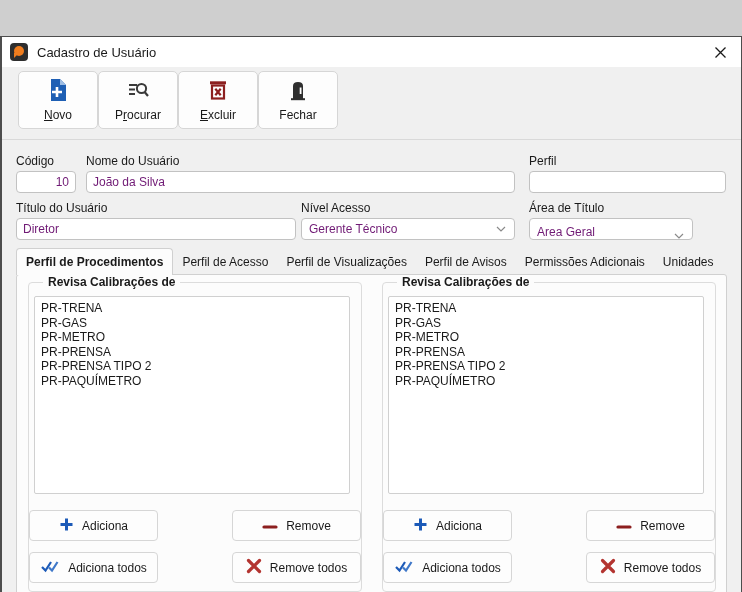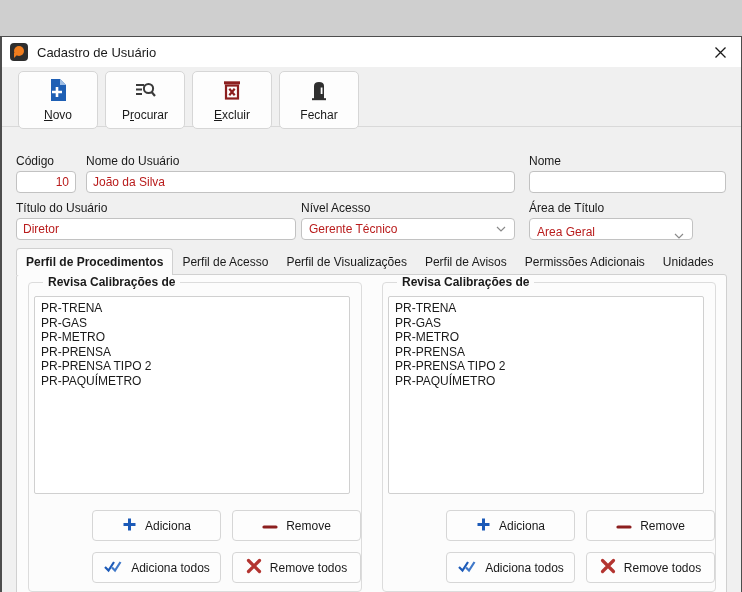--- a/index.html
+++ b/index.html
@@ -11,32 +11,32 @@
   }
   
   .titlebar { position:absolute; left:0; top:0; width:100%; height:30px; background:#ffffff; display:flex; align-items:center; }
   .appicon { width:18px; height:18px; margin-left:8px; border-radius:4px; background:#2e2e2e; position:relative; flex:0 0 auto; }
   .appicon .blob { position:absolute; left:4px; top:3px; width:10px; height:10px; border-radius:50%; background:#f07d1e; }
   .appicon .tail { position:absolute; left:4px; top:10px; width:0; height:0; border-left:5px solid #f07d1e; border-bottom:5px solid transparent; }
   .title { margin-left:9px; font-size:13px; }
   .closebtn { margin-left:auto; width:42px; height:30px; display:flex; align-items:center; justify-content:center; cursor:default; }
   .closebtn svg { display:block; }
   
-  .toolbar { position:absolute; left:0; top:30px; width:100%; height:60px; border-bottom:1px solid #d9d9d9; padding:4px 0 0 16px; display:flex; gap:7px; }
+  .toolbar { position:absolute; left:0; top:30px; width:100%; height:73px; border-bottom:1px solid #d9d9d9; padding:4px 0 0 16px; display:flex; }
   .tbtn {
     width:80px; height:58px; background:#fdfdfd; border:1px solid #d6d6d6; border-radius:5px;
     display:flex; flex-direction:column; align-items:center; justify-content:center; gap:3px; cursor:default;
   }
   .tbtn .lbl { font-size:12px; }
   .tbtn .lbl .key { text-decoration:underline; }
   
   .flabel { position:absolute; font-size:12px; white-space:nowrap; }
   .field, .combo {
     position:absolute; height:22px; background:#ffffff; border:1px solid #c2c2c2; border-radius:4px;
-    font-size:12px; color:#b91c1c;
+    font-size:12px; color:#701a75;
   }
   input.field { padding:0 6px; outline:none; font-family:inherit; }
   .combo { display:flex; align-items:center; padding-left:7px; }
   .combo .chev { margin-left:auto; margin-right:8px; display:flex; }
   .l-codigo { left:14px; top:117px; } .f-codigo { left:14px; top:134px; width:60px; text-align:right; }
   .l-nome  { left:84px; top:117px; } .f-nome  { left:84px; top:134px; width:429px; }
   .l-senha { left:527px; top:117px; } .f-senha { left:527px; top:134px; width:197px; }
   .l-titulo{ left:14px; top:164px; } .f-titulo{ left:14px; top:181px; width:280px; }
   .l-nivel { left:299px; top:164px; } .f-nivel { left:299px; top:181px; width:214px; }
   .l-area  { left:527px; top:164px; } .f-area  { left:527px; top:181px; width:164px;align-items:flex-end; }
@@ -44,21 +44,21 @@
   .tabs { position:absolute; left:14px; top:211px; height:27px; display:flex; z-index:2; }
   .tab { padding:0 9px; display:flex; align-items:center; font-size:12px; white-space:nowrap; cursor:default; }
   .tab.active { background:#fcfcfc; border:1px solid #d0d0d0; border-bottom:none; border-radius:4px 4px 0 0; font-weight:bold; }
   .panel { position:absolute; left:14px; top:237px; width:711px; height:336px; background:#fcfcfc; border:1px solid #d0d0d0; border-radius:3px; z-index:1; }
   
   .group { position:absolute; top:7px; width:334px; height:310px; border:1px solid #dcdcdc; border-radius:4px; }
   .group.left { left:11px; } .group.right { left:365px; }
   .group .legend { position:absolute; top:-8px; left:14px; background:#fcfcfc; padding:0 5px; font-weight:bold; font-size:12px; white-space:nowrap; }
   .listbox { position:absolute; left:5px; top:13px; width:316px; height:198px; background:#ffffff; border:1px solid #d0d0d0; border-radius:2px; padding:4px 0 0 6px; overflow:hidden; }
   .listbox .item { font-size:12px; line-height:14.5px; white-space:nowrap; }
-  .btngrid { position:absolute; left:0; top:227px; width:100%; display:flex; flex-wrap:wrap; justify-content:flex-end; column-gap:6px; row-gap:8px;gap:11px; }
+  .btngrid { position:absolute; left:0; top:227px; width:100%; display:flex; flex-wrap:wrap; justify-content:space-between; column-gap:6px; row-gap:8px;gap:11px; }
   .gbtn {
     width:129px; height:31px; background:#fdfdfd; border:1px solid #d6d6d6; border-radius:4px;
     display:flex; align-items:center; justify-content:center; gap:8px; font-size:12px; cursor:default; white-space:nowrap;
   }
   .gbtn svg { flex:0 0 auto; }
   .bottomstrip { position:absolute; left:0; top:573px; width:100%; height:19px; background:#f0f0f0; }
 </style>
 </head>
 <body>
 
@@ -121,21 +121,21 @@
       <span class="lbl"><span>Fechar</span><span class="key"></span><span></span></span>
     </div>
   </div>
 
   <div class="flabel l-codigo">Código</div>
   <input class="field f-codigo" value="10" style="">
 
   <div class="flabel l-nome">Nome do Usuário</div>
   <input class="field f-nome" value="João da Silva" style="">
 
-  <div class="flabel l-senha">Nome</div>
+  <div class="flabel l-senha">Perfil</div>
   <input class="field f-senha" style="">
 
   <div class="flabel l-titulo">Título do Usuário</div>
   <input class="field f-titulo" value="Diretor" style="">
 
   <div class="flabel l-nivel">Nível Acesso</div>
   <div class="combo f-nivel">
     <span>Gerente Técnico</span>
     <span class="chev">
       <svg width="10" height="6" viewBox="0 0 10 6">

